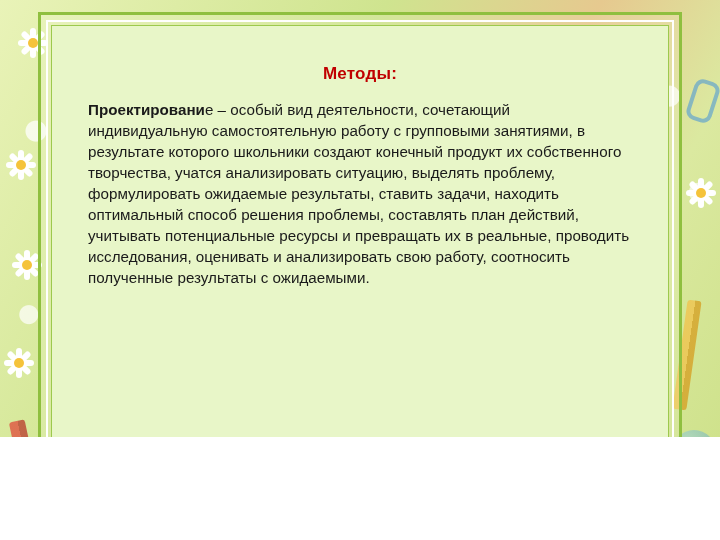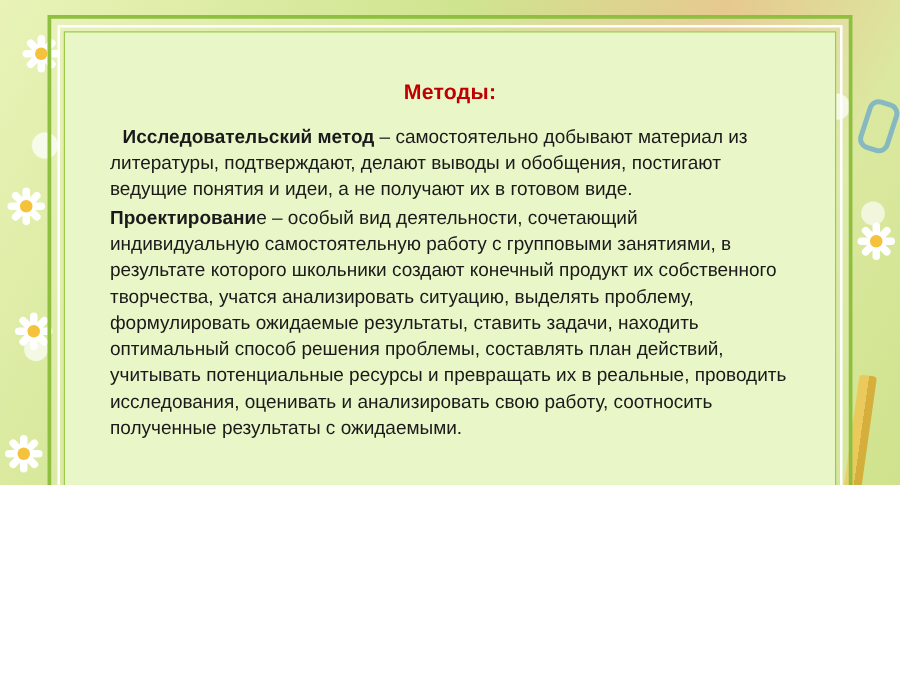--- a/index.html
+++ b/index.html
@@ -9,22 +9,22 @@
   body {
     width: 720px;
     height: 540px;
     overflow: hidden;
     font-family: "Liberation Sans", sans-serif;
   }
 
   .slide {
     position: relative;
     width: 720px;
-    height: 388px;
-    background: #bef264;
+    height: 437px;
+    background: #e5e5e5;
     overflow: hidden;
   }
 
   
   .bg-collage {
     position: absolute;
     inset: 0;
     background:
       radial-gradient(circle at 12% 16%, rgba(255,255,255,0.85) 0 12px, rgba(255,255,255,0) 13px),
       radial-gradient(circle at 5% 30%, rgba(255,255,255,0.75) 0 10px, rgba(255,255,255,0) 11px),
@@ -223,23 +223,20 @@
   <div class="frame-outer"></div>
   <div class="frame-mid"></div>
   <div class="frame-inner"></div>
 
   <div class="content">
 
     <div class="slide-title">Методы:</div>
 
     <div class="body-text">
 
-      <p class="para">
-        <span class="indent"></span><span class="lead">Исследовательский метод</span><span> – самостоятельно добывают материал из литературы, подтверждают, делают выводы и обобщения, постигают ведущие понятия и идеи, а не получают их в готовом виде.</span>
-      </p>
 
       <p class="para">
         <span class="lead">Проектировани</span><span>е – особый вид деятельности, сочетающий индивидуальную самостоятельную работу с групповыми занятиями, в результате которого школьники создают конечный продукт их собственного творчества, учатся анализировать ситуацию, выделять проблему, формулировать ожидаемые результаты, ставить задачи, находить оптимальный способ решения проблемы, составлять план действий, учитывать потенциальные ресурсы и превращать их в реальные, проводить исследования, оценивать и анализировать свою работу, соотносить полученные результаты с ожидаемыми.</span>
       </p>
 
     </div>
   </div>
 </div>
 
 </body></html>

